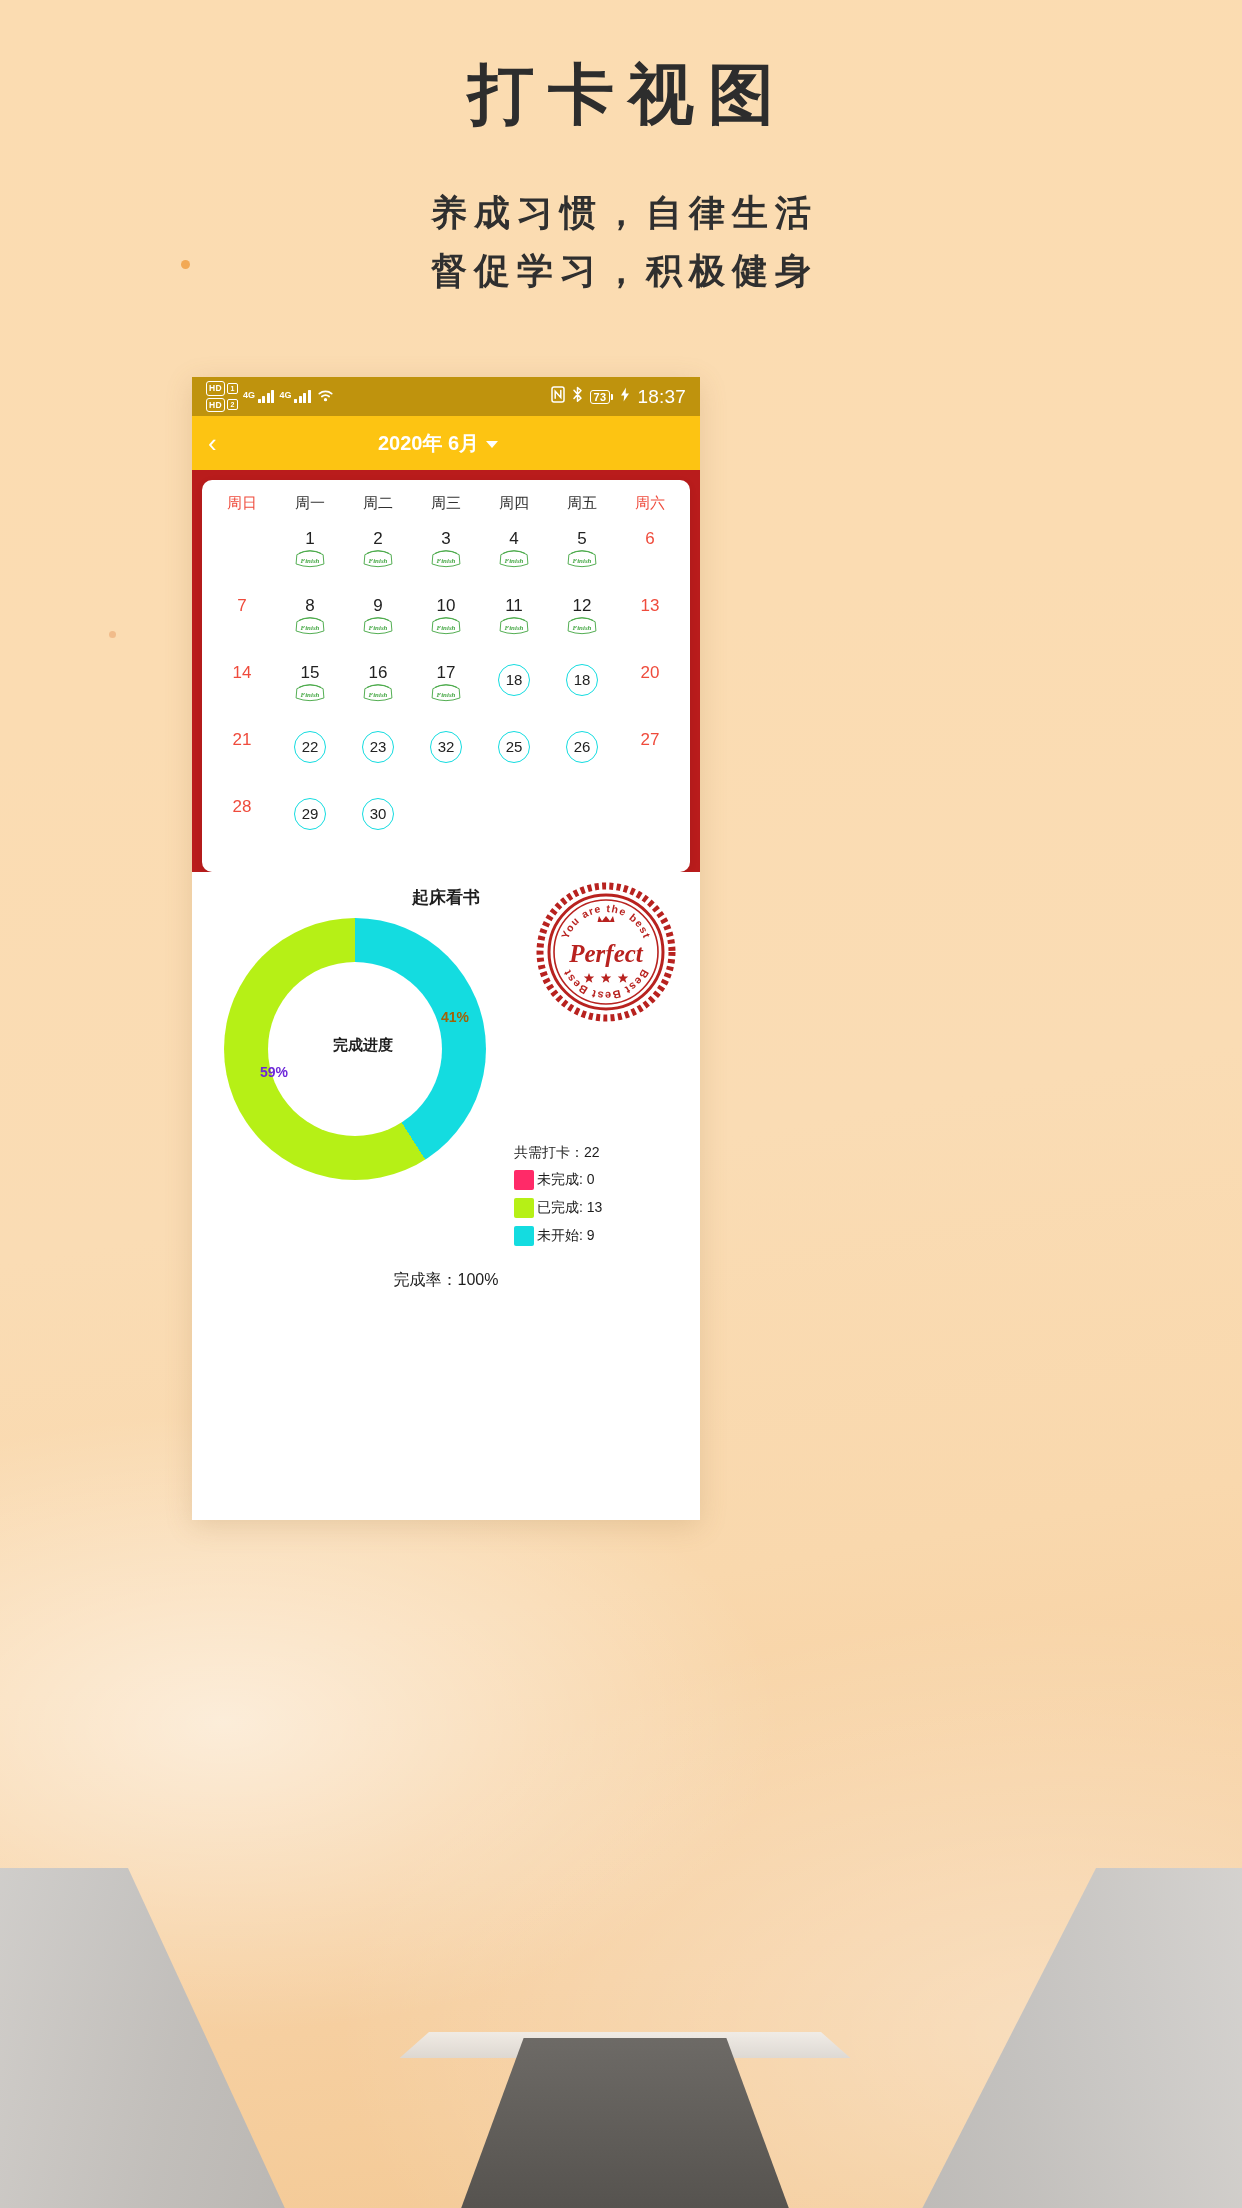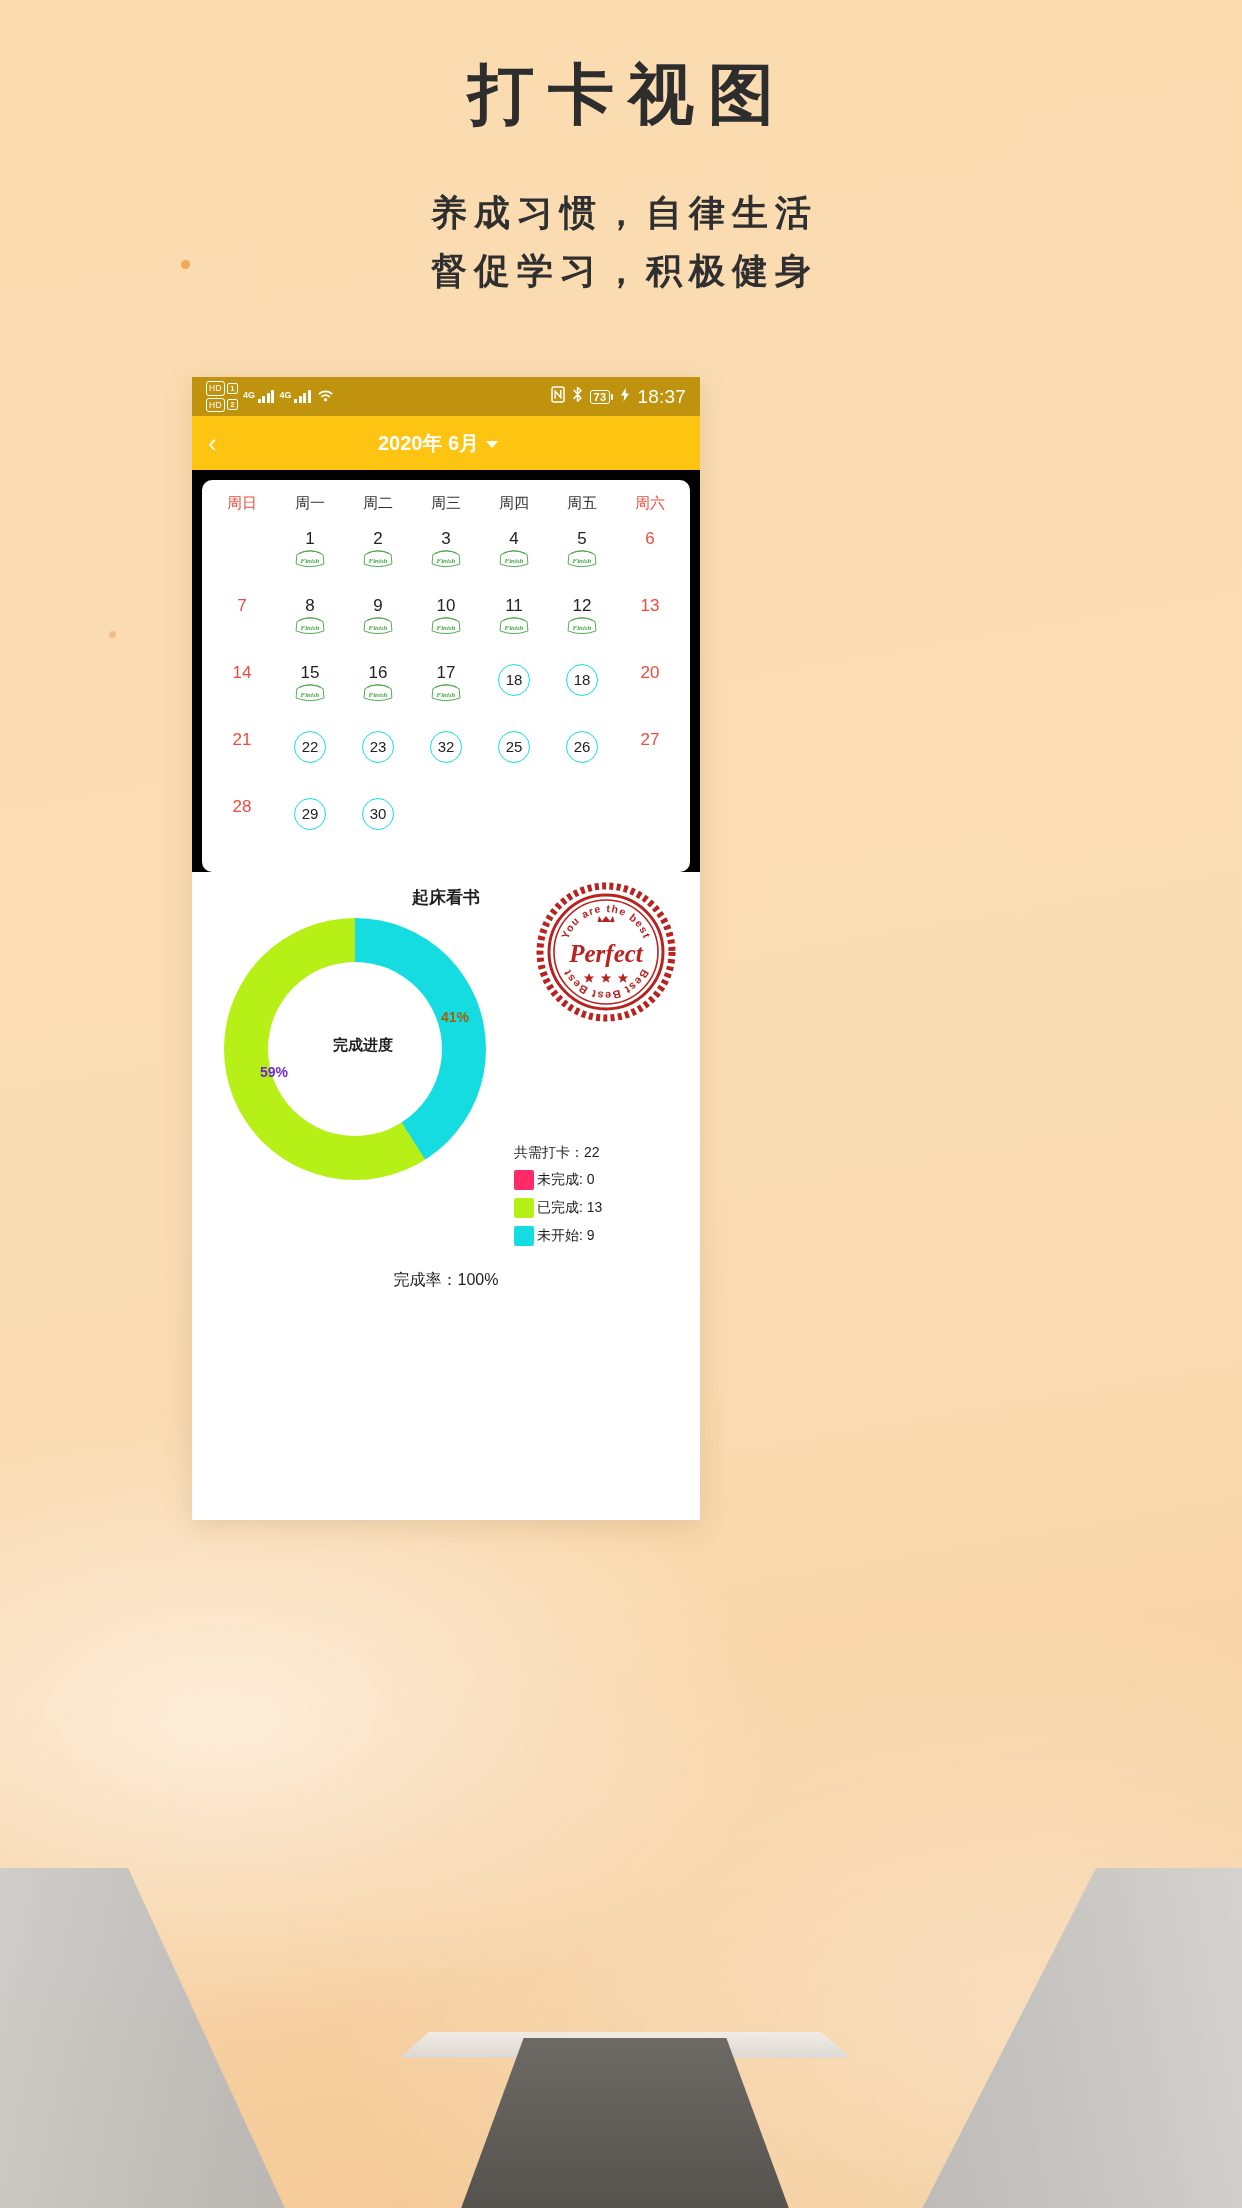--- a/index.html
+++ b/index.html
@@ -45,21 +45,21 @@
   }
 
   
   .phone{position:absolute;left:192px;top:377px;width:508px;height:1143px;
     background:#ffffff;box-shadow:0 6px 26px rgba(150,110,60,.20);overflow:hidden;}
   .statusbar{height:39px;background:#bf930d;display:flex;align-items:center;
     justify-content:space-between;padding:0 14px;color:#fff;}
   .sb-left{display:flex;align-items:center;gap:5px;}
   .hd-stack{display:flex;flex-direction:column;gap:2px;line-height:1;}
   .hd{display:flex;align-items:center;gap:2px;}
-  .hd-box{border:1.6px solid #fff;border-radius:3px;font-size:8.5px;font-weight:normal;
+  .hd-box{border:1.6px solid #fff;border-radius:3px;font-size:8.5px;font-weight:bold;
     padding:2px 2px;letter-spacing:.3px;}
   .hd-num{border:1.6px solid #fff;border-radius:2px;font-size:7px;font-weight:bold;
     width:9px;height:9px;display:flex;align-items:center;justify-content:center;}
   .sig{display:flex;align-items:flex-end;gap:3px;}
   .sig-g{font-size:9px;font-weight:bold;align-self:flex-start;margin-bottom:-1px;}
   .bars{display:flex;align-items:flex-end;gap:1.5px;}
   .bars i{display:block;width:3px;background:#fff;border-radius:.5px;}
   .bars i:nth-child(1){height:4px}.bars i:nth-child(2){height:7px}
   .bars i:nth-child(3){height:10px}.bars i:nth-child(4){height:13px}
   .sb-right{display:flex;align-items:center;gap:7px;font-size:17px;}
@@ -70,21 +70,21 @@
   .clock{font-size:19px;letter-spacing:.2px;}
 
   .appbar{height:54px;background:#fdc412;display:flex;align-items:center;
     position:relative;padding:0 16px;}
   .back-ic{font-size:26px;color:#fff;line-height:1;font-weight:300;}
   .appbar-title{position:absolute;left:0;right:16px;text-align:center;color:#fff;
     font-size:20px;font-weight:bold;pointer-events:none;}
   .caret{display:inline-block;margin-left:7px;border-left:6px solid transparent;
     border-right:6px solid transparent;border-top:7px solid #fff;vertical-align:2px;}
 
-  .sheet{background:#000000;padding:10px 10px 0 10px;}
+  .sheet{background:#b91c1c;padding:10px 10px 0 10px;}
   .cal-card{background:#fff;border-radius:10px;padding:14px 6px 18px 6px;
     box-shadow:0 2px 9px rgba(0,0,0,.07);}
   .wk-row,.d-row{display:flex;}
   .wk,.cell{flex:1;text-align:center;}
   .wk{font-size:15px;color:#2f2f2f;padding-bottom:6px;}
   .wk.red{color:#ef4b3c;}
   .d-row{margin-top:11px;height:56px;}
   .cell{position:relative;display:flex;flex-direction:column;align-items:center;
     justify-content:flex-start;}
   .dnum{font-size:17px;color:#222;line-height:1.05;}

